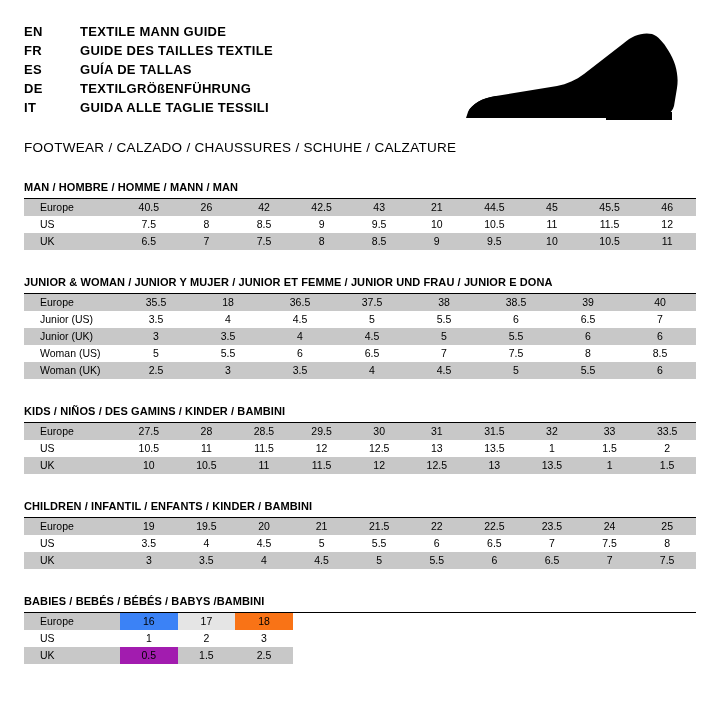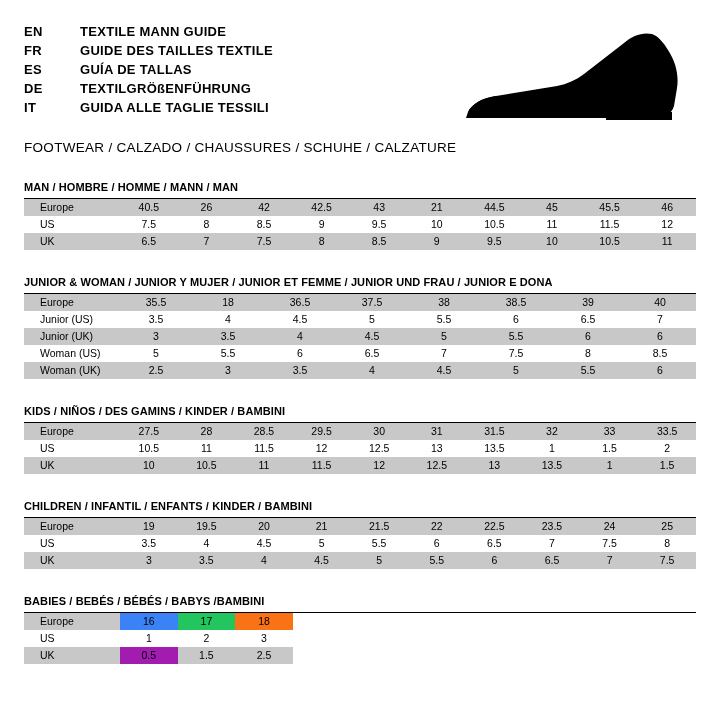--- a/index.html
+++ b/index.html
@@ -411,21 +411,21 @@
           <col>
           <col>
           <col>
           <col>
           <col>
       </colgroup>
       <tbody>
         <tr>
           <td class="rowlabel" style="background:#c8c8c8">Europe</td>
           <td style="background:#3b82f6">16</td>
-          <td style="background:#22c55e">17</td>
+          <td style="background:#e5e5e5">17</td>
           <td style="background:#f97316">18</td>
           <td></td>
           <td></td>
           <td></td>
           <td></td>
           <td></td>
           <td></td>
           <td></td>
         </tr>
         <tr class="plain">

